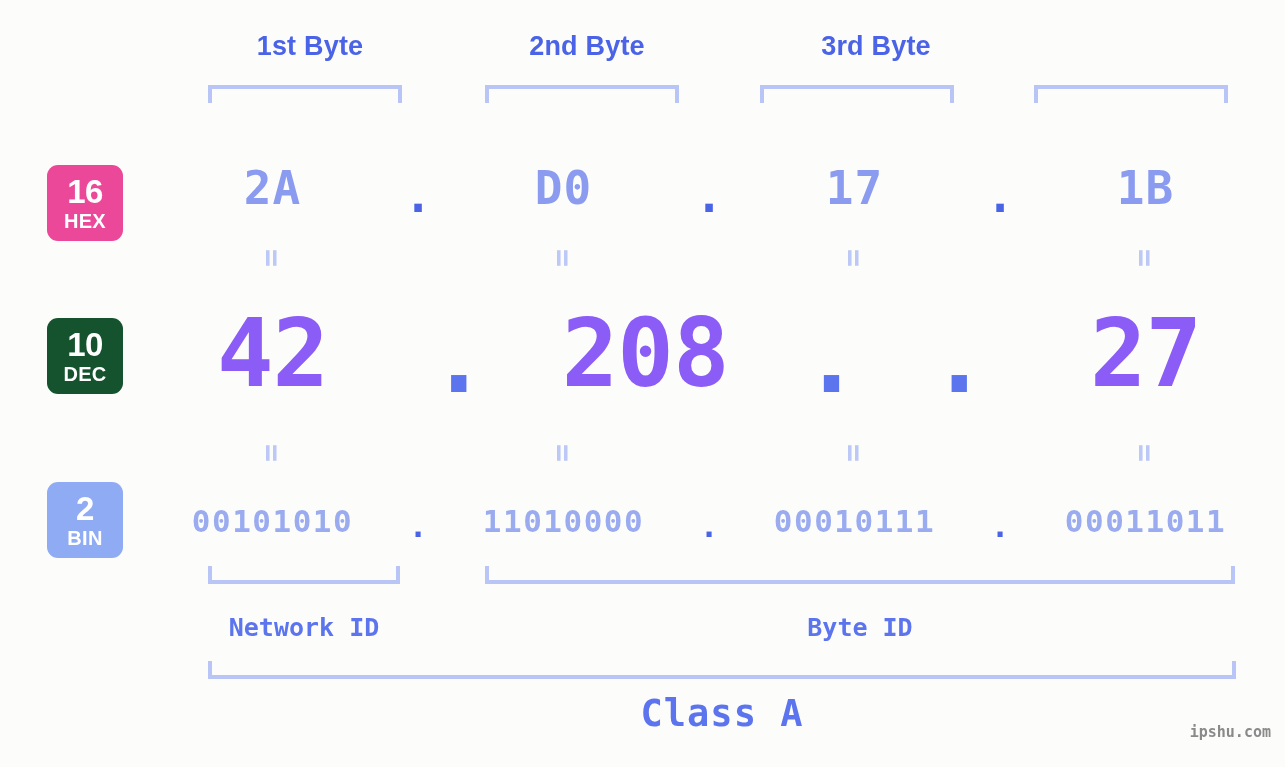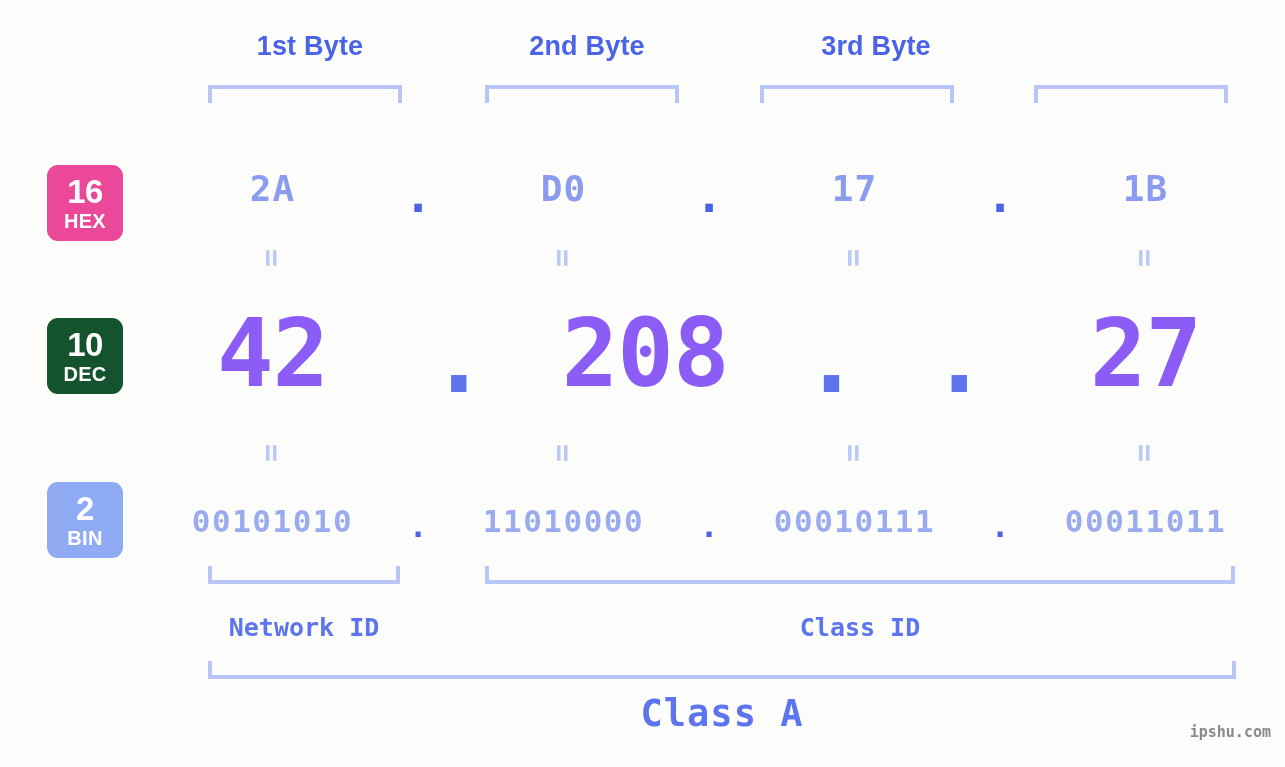--- a/index.html
+++ b/index.html
@@ -96,21 +96,21 @@
   .dot-sep {
     flex: 1;
     text-align: center;
     white-space: nowrap;
   }
 
   
   #row-hex { top: 152px; height: 72px; }
   #row-hex .cell {
     font-family: "DejaVu Sans Mono", monospace;
-    font-size: 36px;
+    font-size: 46px;
     color: #8b9cf0;
     letter-spacing: 1px;
   }
   #row-hex .dot-sep {
     font-family: "DejaVu Sans Mono", monospace;
     font-size: 46px;
     color: #4a63e7;
     position: relative;
     top: 8px;
   }
@@ -278,20 +278,20 @@
     <div class="dot-sep">.</div>
     <div class="cell">00010111</div>
     <div class="dot-sep">.</div>
     <div class="cell">00011011</div>
   </div>
 
   <div class="bracket up" style="left:208px; top:566px; width:192px"></div>
   <div class="bracket up" style="left:485px; top:566px; width:750px"></div>
 
   <div class="section-label" id="label-network-id">Network ID</div>
-  <div class="section-label" id="label-host-id">Class ID</div>
+  <div class="section-label" id="label-host-id">Byte ID</div>
 
   <div class="bracket up" style="left:208px; top:661px; width:1028px"></div>
   <div class="section-label" id="label-class">Class A</div>
 
   <div id="watermark">ipshu.com</div>
 
 </div>
 
 </body></html>

